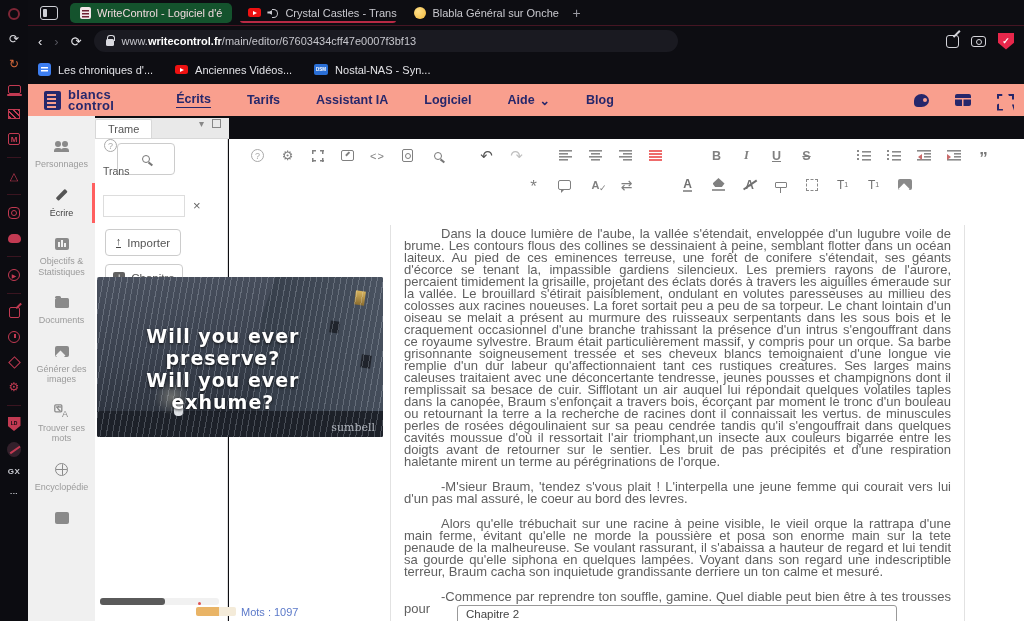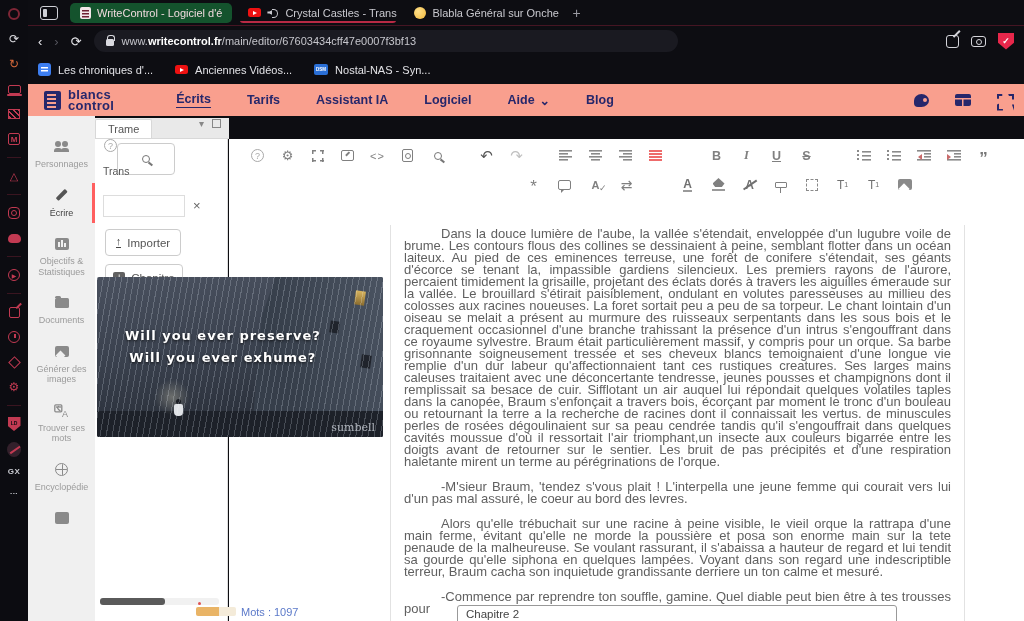--- a/index.html
+++ b/index.html
@@ -131,21 +131,21 @@
   .cover{position:absolute;left:97px;top:277px;width:286px;height:160px;border-radius:2px;overflow:hidden;z-index:20;background:linear-gradient(175deg,#49505e 0%,#3a414e 45%,#2e343f 75%,#23272f 100%)}
   .cover .bldg{position:absolute;right:0;top:0;width:47%;height:100%;background:linear-gradient(255deg,#4a5361,#363e4a 70%);clip-path:polygon(20% 0,100% 0,100% 100%,2% 100%,10% 24%)}
   .cover .win{position:absolute;background:#20242c;transform:rotate(8deg)}
   .cover .win.lit{background:linear-gradient(#d8b45e,#8a6c2f)}
   .cover .ground{position:absolute;left:0;bottom:0;width:100%;height:16%;background:#1d2129}
   .cover .glow{position:absolute;left:20%;bottom:14%;width:36px;height:36px;background:radial-gradient(circle,rgba(220,215,190,.35),transparent 70%)}
   .cover .girl{position:absolute;left:27%;bottom:10%;width:9px;height:22px}
   .cover .girl::before{content:"";position:absolute;left:2px;top:0;width:5px;height:5px;background:#1a1d23;border-radius:50%}
   .cover .girl::after{content:"";position:absolute;left:0;top:5px;width:9px;height:12px;background:#dfe2e6;border-radius:2px 2px 4px 4px}
   .cover .rain{position:absolute;inset:0;background:repeating-linear-gradient(100deg,rgba(215,225,238,.22) 0 1px,transparent 1px 6px);mix-blend-mode:screen}
-  .cover-text{position:absolute;left:0;right:12%;top:30%;text-align:center;color:#fff;font-family:"DejaVu Sans",sans-serif;font-weight:bold;font-size:13px;line-height:22px;letter-spacing:1px;text-shadow:0 1px 3px rgba(0,0,0,.8)}
+  .cover-text{position:absolute;left:0;right:12%;top:30%;text-align:center;color:#fff;font-family:"DejaVu Sans",sans-serif;font-weight:bold;font-size:19px;line-height:22px;letter-spacing:1px;text-shadow:0 1px 3px rgba(0,0,0,.8)}
   .watermark{position:absolute;right:8px;bottom:3px;color:#c9ced6;font-family:"DejaVu Serif",serif;font-size:11px;opacity:.85}
 
   
   .editor-panel{position:absolute;left:229px;top:139px;right:0;bottom:0;background:#fff;z-index:6}
   .toolbar{position:absolute;left:0;top:0;right:0;height:68px;background:#fff}
   .trow{display:flex;align-items:center;height:27px}
   .trow1{padding-left:20px;gap:13px;margin-top:3px}
   .trow2{padding-left:296px;gap:14px;margin-top:2px}
   .ti{width:17px;height:17px;display:flex;align-items:center;justify-content:center;color:#808080;font-size:13px;cursor:pointer;flex:0 0 auto;position:relative}
   .gsp{width:6px;flex:0 0 auto}

